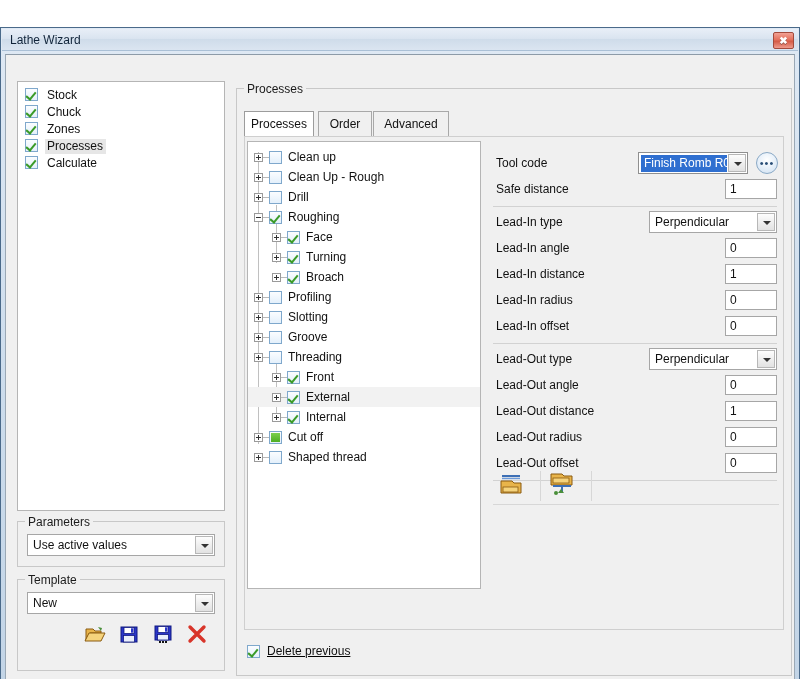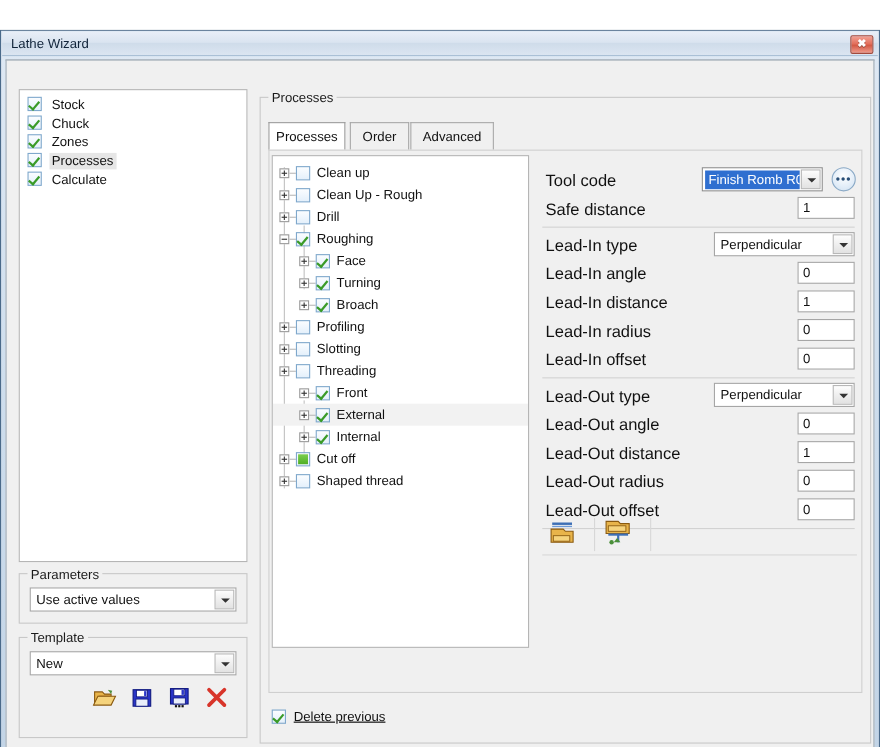--- a/index.html
+++ b/index.html
@@ -306,21 +306,21 @@
     left: 485px; top: 96px;
     width: 290px;
   }
   .prow {
     position: relative;
     height: 26px;
   }
   .prow .plabel {
     position: absolute;
     left: 5px; top: 5px;
-    font-size: 15px;
+    font-size: 12px;
     color: #111;
     white-space: nowrap;
   }
   .sep {
     position: relative;
     height: 7px;
   }
   .sep::after {
     content: "";
     position: absolute;
@@ -660,20 +660,26 @@
         <div class="tnode" style="padding-left:6px;">
           <span class="expander plus"></span>
           <span class="dash"></span>
           <span class="cbx empty"></span>
           <span class="tlabel">Slotting</span>
         </div>
         <div class="tnode" style="padding-left:6px;">
           <span class="expander plus"></span>
           <span class="dash"></span>
           <span class="cbx empty"></span>
+          <span class="tlabel">Groove</span>
+        </div>
+        <div class="tnode" style="padding-left:6px;">
+          <span class="expander plus"></span>
+          <span class="dash"></span>
+          <span class="cbx empty"></span>
           <span class="tlabel">Threading</span>
         </div>
         <div class="tnode" style="padding-left:24px;">
           <span class="expander plus"></span>
           <span class="dash"></span>
           <span class="cbx checked"></span>
           <span class="tlabel">Front</span>
         </div>
         <div class="tnode sel" style="padding-left:24px;">
           <span class="expander plus"></span>

